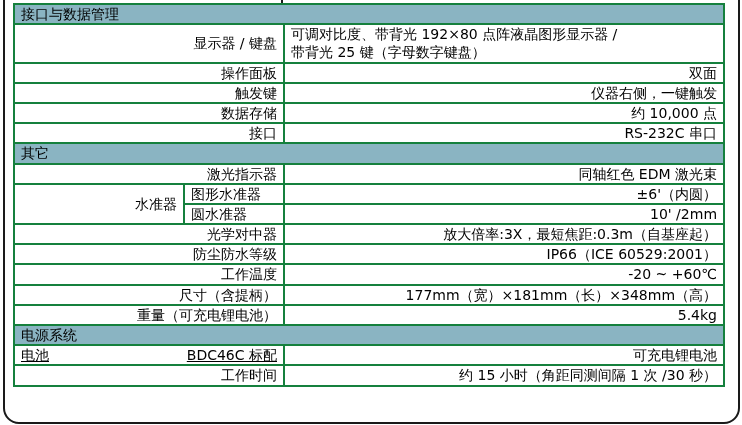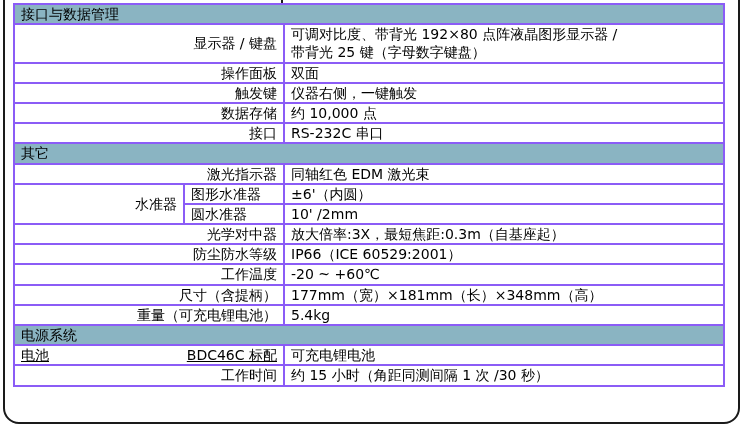--- a/index.html
+++ b/index.html
@@ -3,26 +3,26 @@
 <meta charset="utf-8">
 <style>
   * { margin:0; padding:0; box-sizing:border-box; }
   html,body { width:742px; height:425px; background:#ffffff; overflow:hidden; position:relative;
     font-family:"DejaVu Sans","Liberation Sans",sans-serif; }
   .container { position:absolute; left:3px; top:-26px; width:737px; height:450px;
     border:2px solid #1a1a1a; border-radius:16px; background:transparent; }
   .top-stub { position:absolute; left:281px; top:0; width:2px; height:5px; background:#1a1a1a; }
   table.spec { position:absolute; left:13px; top:3px; width:710px;
     border-collapse:collapse; table-layout:fixed; }
-  td { border:2px solid #8b5cf6; font-size:14px; color:#000; height:19px;
+  td { border:2px solid #15803d; font-size:14px; color:#000; height:19px;
     padding:0 6px; line-height:1.3; vertical-align:middle; white-space:nowrap; }
   td.sec { background:#8ab4c2; text-align:left; }
   td.label { text-align:right; }
   td.sublabel { text-align:left; }
-  td.value { text-align:left; }
+  td.value { text-align:right; }
   td.value2 div { text-align:left; }
   .split { display:flex; justify-content:space-between; align-items:center;text-decoration:underline; }
 </style>
 </head>
 <body>
 
 <div class="container"></div>
 <div class="top-stub"></div>
 
 <table class="spec">

